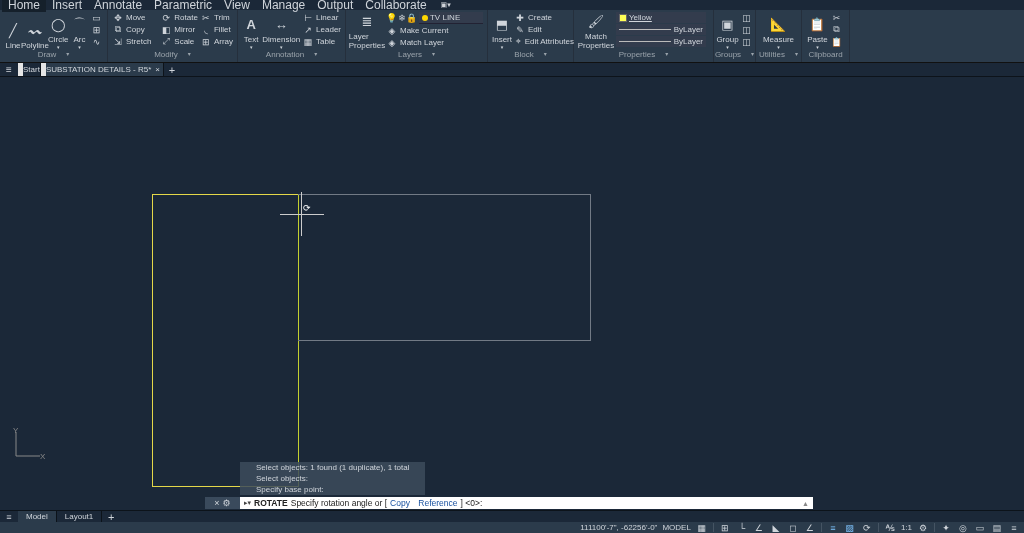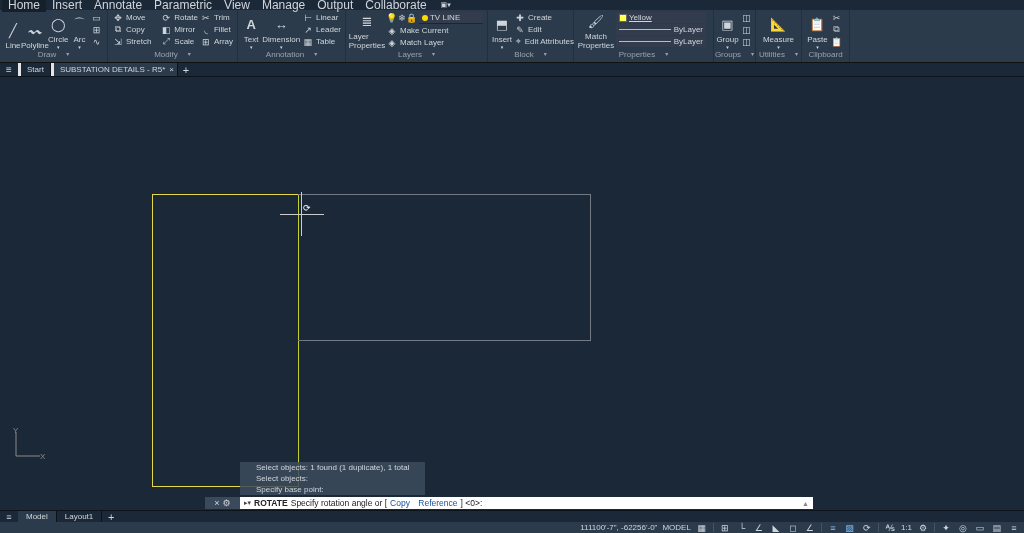--- a/index.html
+++ b/index.html
@@ -46,21 +46,21 @@
 
   .layer-drop { width: 64px; height: 12px; background: var(--bg-panel); display: flex; align-items: center; padding: 0 3px; gap: 2px; font-size: 8px; border-bottom:1px solid #223; }
   .layer-drop .led { width:6px; height:6px; border-radius:50%; background:#ffd800; }
   .prop-color-drop { width: 90px; height: 11px; background: var(--bg-panel); display: flex; align-items: center; gap: 2px; font-size: 8px; padding: 0 3px; text-decoration: underline; }
   .prop-line-drop { width: 90px; height: 11px; background: var(--bg-panel); display: flex; align-items: center; font-size: 8px; padding: 0 3px; justify-content:center; }
   .swatch-yellow { width: 8px; height: 8px; background: #ffff55; border:1px solid #666; }
 
   
   .tabbar { height: 14px; background: var(--bg-dark); display: flex; align-items: center; border-bottom: 1px solid #0d131a; }
   .tabbar .hamb { width: 18px; text-align: center; font-size: 10px; color: var(--text-light); }
-  .tabbar .tab { height: 13px; padding: 0 6px; font-size: 8px; display: flex; align-items: center; gap: 4px; border-left: 3px solid #e5e5e5; border-right: 1px solid #0d131a; background: var(--tab-inactive); }
+  .tabbar .tab { height: 13px; padding: 0 0; font-size: 8px; display: flex; align-items: center; gap: 4px; border-left: 5px solid #e5e5e5; border-right: 1px solid #0d131a; background: var(--tab-inactive); }
   .tabbar .tab.doc { background: #2b3b4b; padding-right:3px; }
   .tabbar .tab .close { font-size: 8px; }
   .tabbar .plus { width: 16px; text-align: center; font-size: 11px; color: var(--text-light); }
 
   
   .viewframe { position: absolute; top: 77px; left: 0; right: 0; bottom: 11px; background: var(--bg-canvas); }
   .viewport { position: absolute; top: 2px; left: 0; right: 0; bottom: 0; background: var(--bg-canvas); }
   .winbtns { position: absolute; top: 4px; right: 3px; display: flex; gap: 4px; color: var(--text-light); font-size: 8px; }
 
   .rect1 { position: absolute; left: 152px; top: 115px; width: 147px; height: 293px; border: 1px solid var(--selection-yellow); border-right-color: #c3cf2f; }

